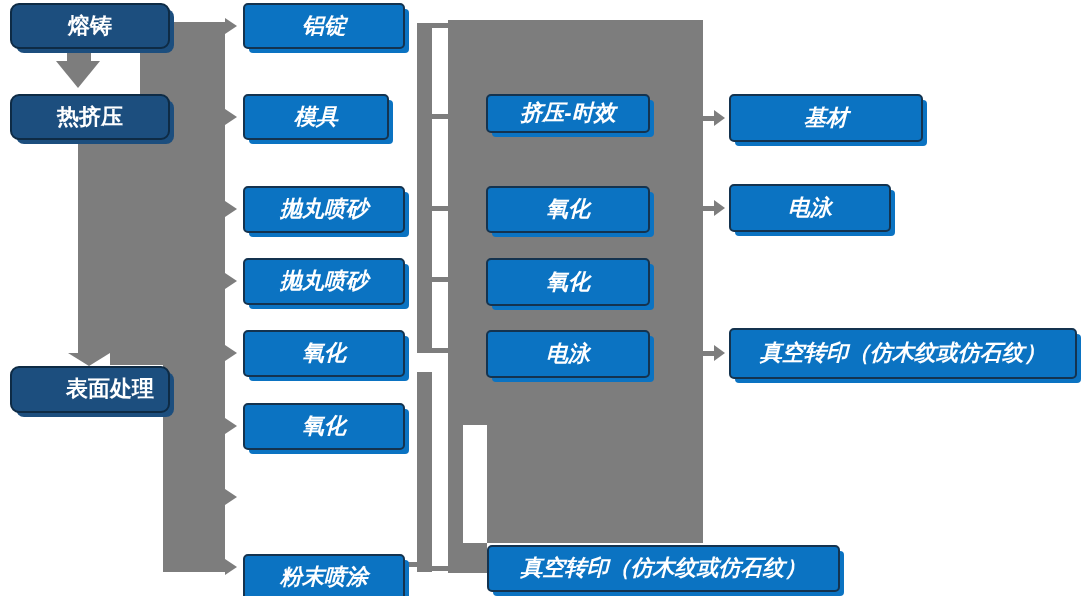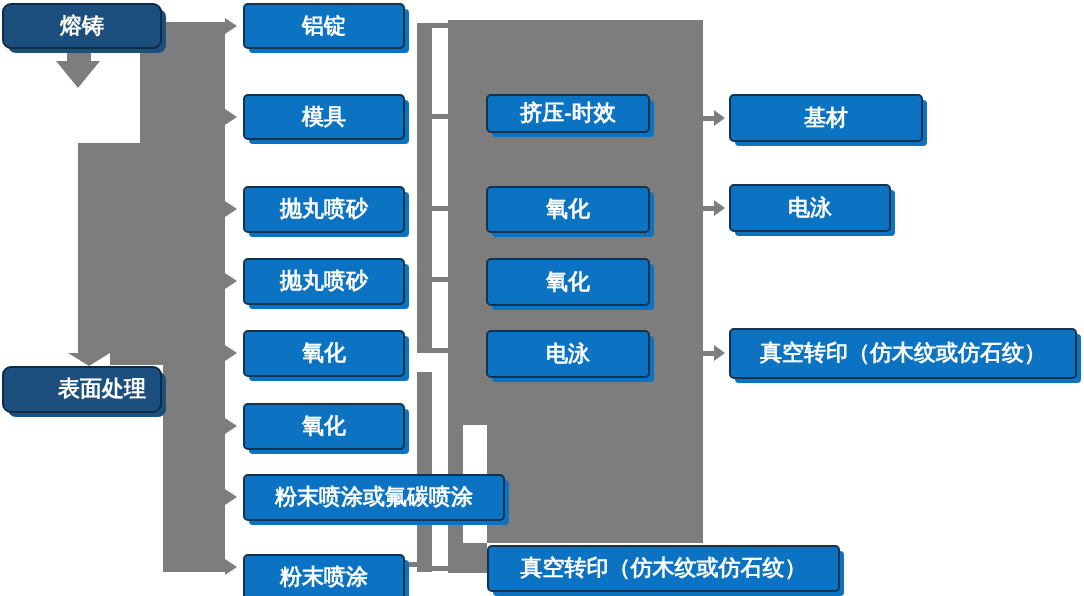--- a/index.html
+++ b/index.html
@@ -64,31 +64,33 @@
     position:absolute;
     display:flex;align-items:center;justify-content:center;
     color:#ffffff;font-size:22px;font-weight:bold;
     text-align:center;line-height:1.1;
     box-sizing:border-box;white-space:nowrap;
   }
   .dark{
     background:#1c4e7e;
     border:2px solid #0e2b45;border-radius:9px;
     box-shadow:5px 5px 0 -1px #1c4e7e;
+    margin-left:8px;
   }
   .blue{
     background:#0b73c2;
     border:2px solid #14334f;border-radius:5px;
     box-shadow:5px 5px 0 -1px #0b73c2;
+    font-style:italic;
   }
   .n0{left:2px;top:3px;width:160px;height:46px;}
   .n1{left:2px;top:94px;width:160px;height:46px;}
   .n2{left:2px;top:366px;width:160px;height:47px;padding-left:40px;}
   .n3{left:243px;top:3px;width:162px;height:46px;}
-  .n4{left:243px;top:94px;width:162px;height:46px;}
+  .n4{left:243px;top:94px;width:146px;height:46px;}
   .n5{left:243px;top:186px;width:162px;height:47px;}
   .n6{left:243px;top:258px;width:162px;height:47px;}
   .n7{left:243px;top:330px;width:162px;height:47px;}
   .n8{left:243px;top:403px;width:162px;height:47px;}
   .n9{left:243px;top:474px;width:262px;height:47px;}
   .n10{left:243px;top:546px;width:162px;height:47px;margin-top:8px;}
   .n11{left:486px;top:3px;width:164px;height:47px;}
   .n12{left:486px;top:94px;width:164px;height:39px;}
   .n13{left:486px;top:186px;width:164px;height:47px;}
   .n14{left:486px;top:258px;width:164px;height:48px;}
@@ -138,29 +140,29 @@
   <div class="g block-ext"></div>
 
   <div class="g ra-shaft-0"></div>
   <div class="tri tri-right-sm ra-head-0"></div>
   <div class="g ra-shaft-1"></div>
   <div class="tri tri-right-sm ra-head-1"></div>
   <div class="g ra-shaft-2"></div>
   <div class="tri tri-right-sm ra-head-2"></div>
 
   <div class="node dark n0">熔铸</div>
+  <div class="node dark n1">热挤压</div>
   <div class="node dark n2">表面处理</div>
 
   <div class="node blue n3">铝锭</div>
   <div class="node blue n4">模具</div>
   <div class="node blue n5">抛丸喷砂</div>
   <div class="node blue n6">抛丸喷砂</div>
   <div class="node blue n7">氧化</div>
   <div class="node blue n8">氧化</div>
-  <div class="node blue n9">粉末喷涂或氟碳喷涂</div>
   <div class="node blue n10">粉末喷涂</div>
 
   <div class="node blue n12">挤压-时效</div>
   <div class="node blue n13">氧化</div>
   <div class="node blue n14">氧化</div>
   <div class="node blue n15">电泳</div>
   <div class="node blue n16">真空转印（仿木纹或仿石纹）</div>
 
   <div class="node blue n17">基材</div>
   <div class="node blue n18">电泳</div>

